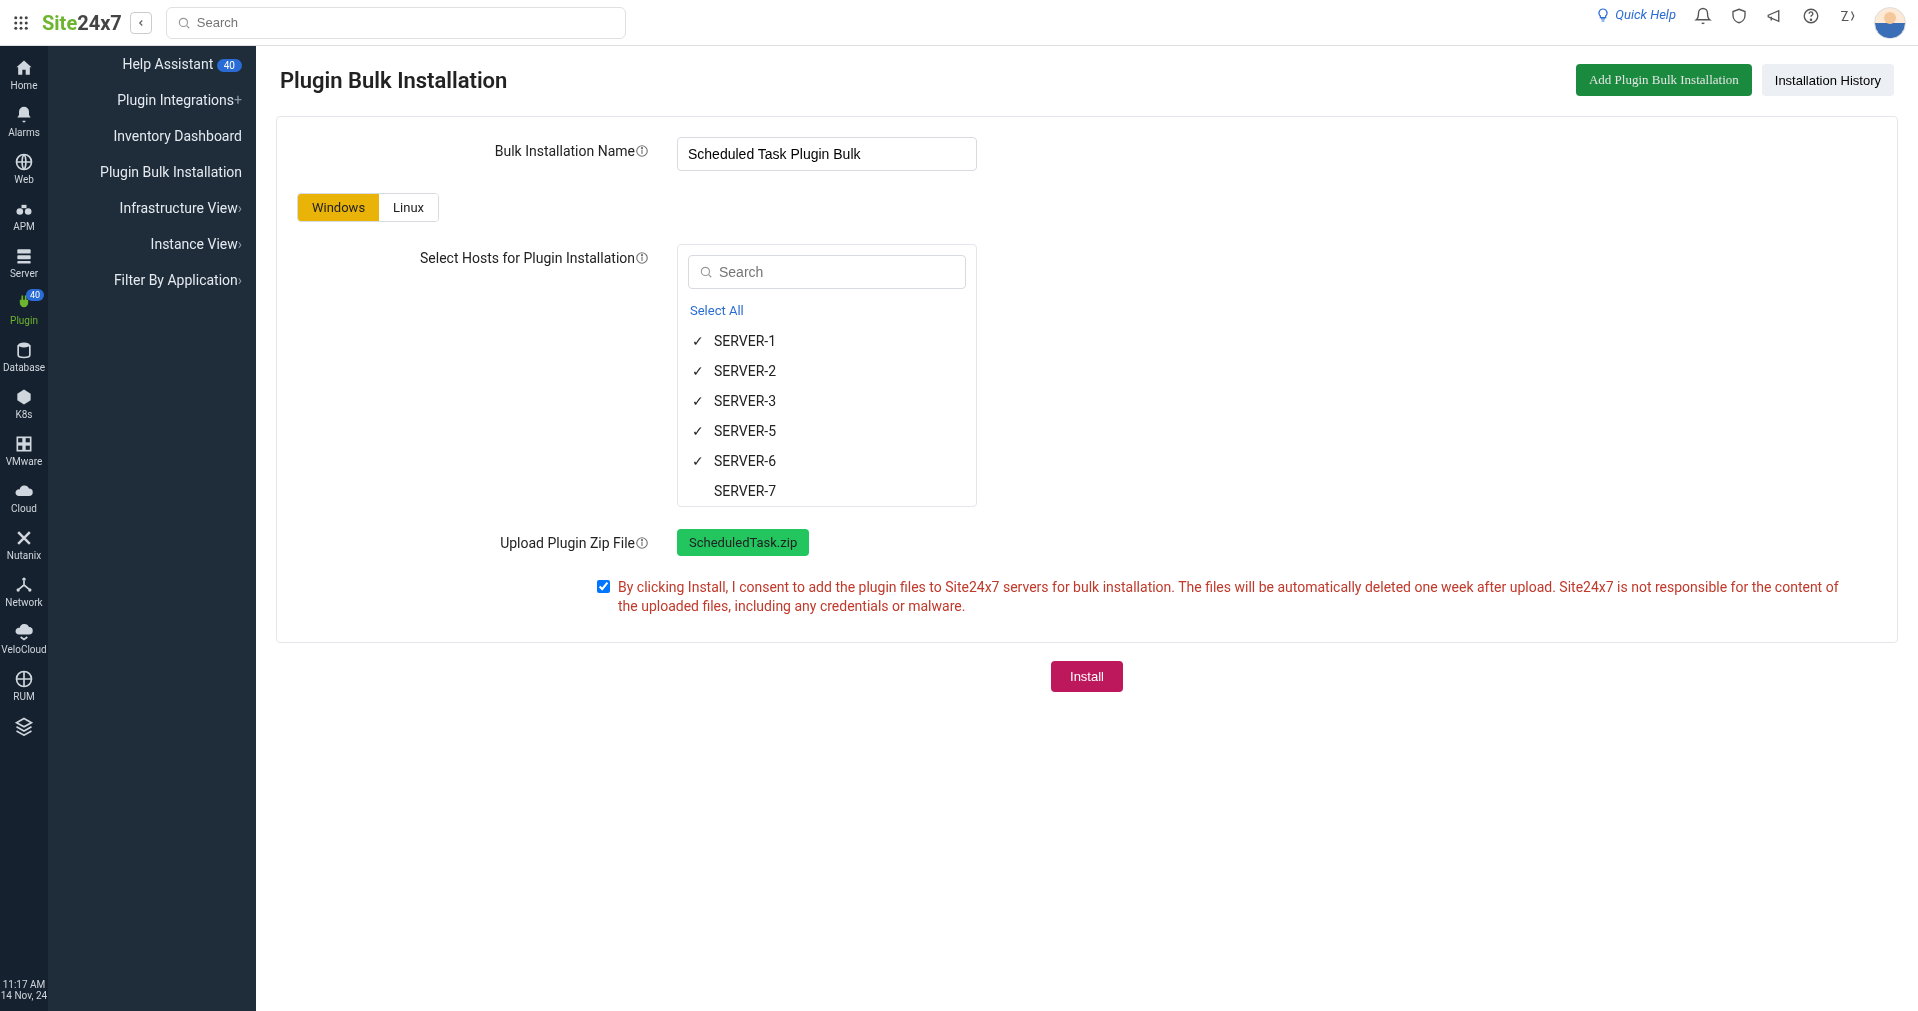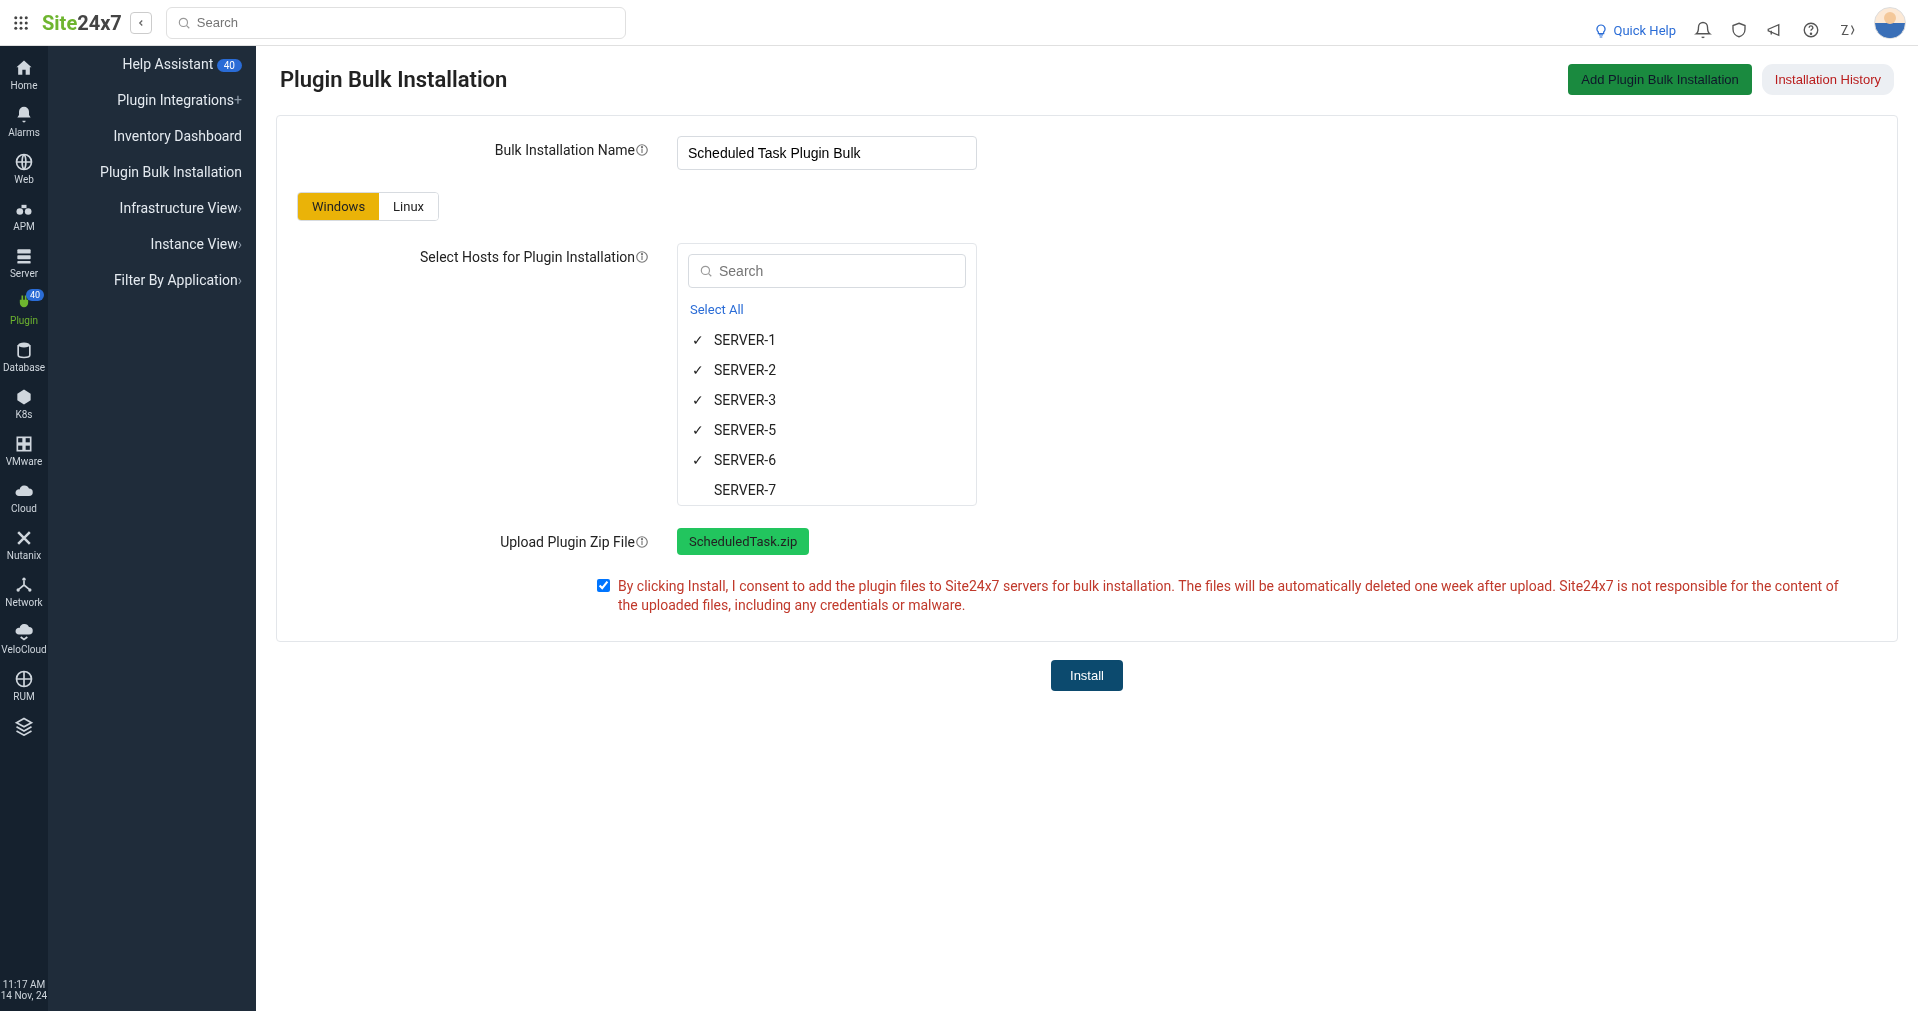--- a/index.html
+++ b/index.html
@@ -7,21 +7,21 @@
 
 
 .top-header { height: 46px; border-bottom: 1px solid #e0e0e0; display: flex; align-items: center; padding: 0 12px; }
 .app-grid-icon { width: 18px; height: 18px; margin-right: 12px; }
 .logo-text { font-size: 20px; font-weight: 700; margin-right: 8px; }
 .logo-site { color: #6eb52f; }
 .logo-24x7 { color: #444; }
 .collapse-btn { width: 22px; height: 22px; border: 1px solid #ccc; border-radius: 4px; display:flex; align-items:center; justify-content:center; margin-right: 14px; cursor:pointer; }
 .top-search { flex: 0 0 460px; height: 32px; border: 1px solid #e0e0e0; border-radius: 6px; display:flex; align-items:center; padding: 0 10px; color:#888; }
 .top-search input { border:none; outline:none; flex:1; font-size:13px; margin-left:6px; }
-.header-right { margin-left:auto; display:flex; align-items:flex-end; gap:18px; }
+.header-right { margin-left:auto; display:flex; align-items:flex-start; gap:18px;font-style:italic; }
 .quick-help { color:#2a6cd6; display:flex; align-items:center; gap:4px; cursor:pointer; }
 .header-icon { width:18px; height:18px; color:#555; cursor:pointer; }
 .avatar { width:32px; height:32px; border-radius:50%; border:1px solid #ddd; background: linear-gradient(180deg,#fce9d6 50%,#3a6fb7 50%); position:relative; overflow:hidden; }
 .avatar::before { content:""; position:absolute; top:4px; left:50%; transform:translateX(-50%); width:12px; height:12px; border-radius:50%; background:#f4c89a; }
 .avatar::after { content:""; position:absolute; bottom:-2px; left:50%; transform:translateX(-50%); width:24px; height:16px; background:#3a6fb7; border-radius:50% 50% 0 0; }
 
 
 .body-wrap { display:flex; height: calc(100vh - 46px); }
 
 
@@ -38,23 +38,23 @@
 .sub-item .badge { background:#2a6cd6; color:#fff; font-size:10px; border-radius:9px; padding:1px 7px; }
 .sub-item .chev { color:#8a97a5; }
 .sub-item .plus { color:#8a97a5; }
 
 
 .main { flex:1; overflow:auto; background:#fff; }
 .page-head { display:flex; align-items:center; justify-content:space-between; padding: 18px 24px 10px; }
 .page-title { font-size:22px; font-weight:600; color:#222; }
 .head-actions { display:flex; gap:10px; }
 .btn { border-radius:4px; font-size:13px; padding:7px 12px; cursor:pointer; border:1px solid transparent; }
-.btn-primary { background:#1a8a3f; color:#0f172a; }
-.btn-secondary { background:#eceff3; color:#b91c1c;border-radius:11px; }
-.btn-install { background:#0c4a6e; color:#fff; padding:7px 18px; }
+.btn-primary { background:#1a8a3f; color:#e5e5e5;font-family:Liberation Serif, serif; }
+.btn-secondary { background:#eceff3; color:#000000; }
+.btn-install { background:#be185d; color:#fff; padding:7px 18px; }
 
 .form-card { border:1px solid #e3e6ea; border-radius:4px; margin: 10px 20px 0; padding: 20px 20px 26px; }
 .form-row { display:flex; align-items:flex-start; margin-bottom: 22px; }
 .form-label { width: 380px; text-align:right; padding-right: 28px; padding-top:6px; font-size:14px; color:#222; display:flex; align-items:center; justify-content:flex-end; gap:0; }
 .info-icon { width:14px; height:14px; color:#666; }
 .form-control { flex: 0 0 300px; }
 .text-input { width:100%; height:34px; border:1px solid #d7dbe0; border-radius:4px; padding:0 10px; font-size:14px; }
 .toggle-group { display:inline-flex; border:1px solid #d7dbe0; border-radius:4px; overflow:hidden; }
 .toggle-btn { padding:6px 14px; font-size:13px; background:#fff; cursor:pointer; }
 .toggle-btn.active { background:#eab308; }

